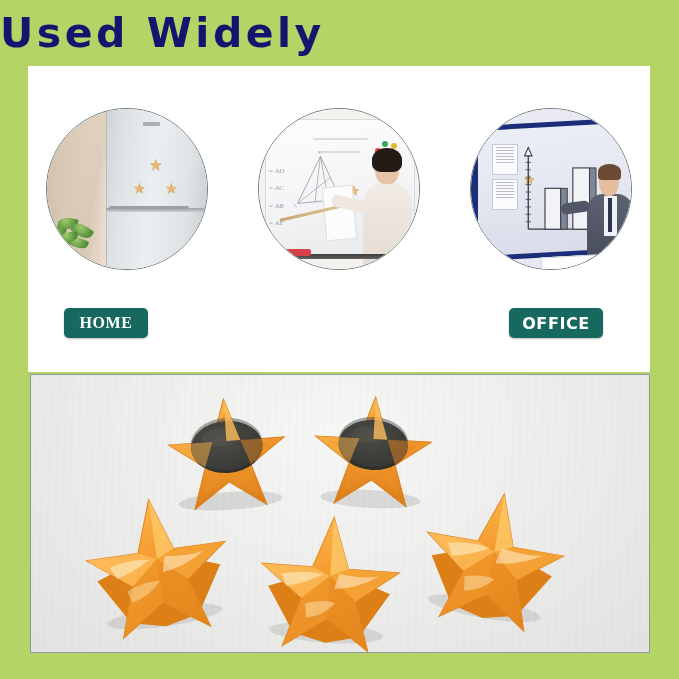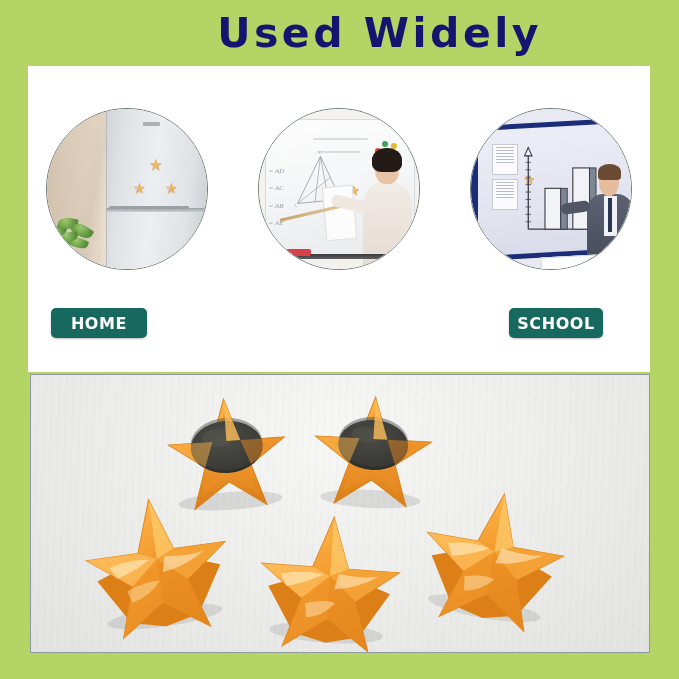--- a/index.html
+++ b/index.html
@@ -21,21 +21,21 @@
 
   
   .title-bar {
     position: absolute;
     left: 0;
     top: 0;
     width: 542px;
     height: 66px;
     display: flex;
     align-items: center;
-    justify-content: flex-end;
+    justify-content: flex-start;
   }
   .title-text {
     font-family: "DejaVu Sans", sans-serif;
     font-size: 41px;
     font-weight: bold;
     color: #151570;
     letter-spacing: 3.5px;
     line-height: 1;
     white-space: nowrap;
   }
@@ -243,21 +243,21 @@
     display: flex;
     align-items: center;
     justify-content: center;
     color: #ffffff;
     font-family: "DejaVu Sans", sans-serif;
     font-size: 16px;
     font-weight: bold;
     letter-spacing: .6px;
     box-shadow: 0 1px 2px rgba(0,0,0,.25);
   }
-  .badge-home   { left: 23px;  width: 96px; }
+  .badge-home   { left: 36px;  width: 84px; font-family: Liberation Serif, serif; }
   .badge-school { left: 265px; width: 95px; }
   .badge-office { left: 481px; width: 94px; }
 
   
   .panel-photo {
     position: absolute;
     left: 30px;
     top: 374px;
     width: 620px;
     height: 279px;
@@ -426,21 +426,21 @@
             <span class="m-hair"></span>
           </div>
 
           <div class="desk-paper"></div>
         </div>
       </div>
     </div>
 
     <div class="badge-row">
       <div class="badge badge-home">HOME</div>
-      <div class="badge badge-office">SCHOOL</div>
+      <div class="badge badge-office">OFFICE</div>
     </div>
   </div>
 
   <div class="panel-photo">
     <div class="photo-surface"></div>
     <div class="surface-grain"></div>
 
     <div class="magnet" style="left:126px;top:10px;">
       <svg width="140" height="130" viewBox="0 0 140 130" style="transform:rotate(-4deg);">
         <defs>

